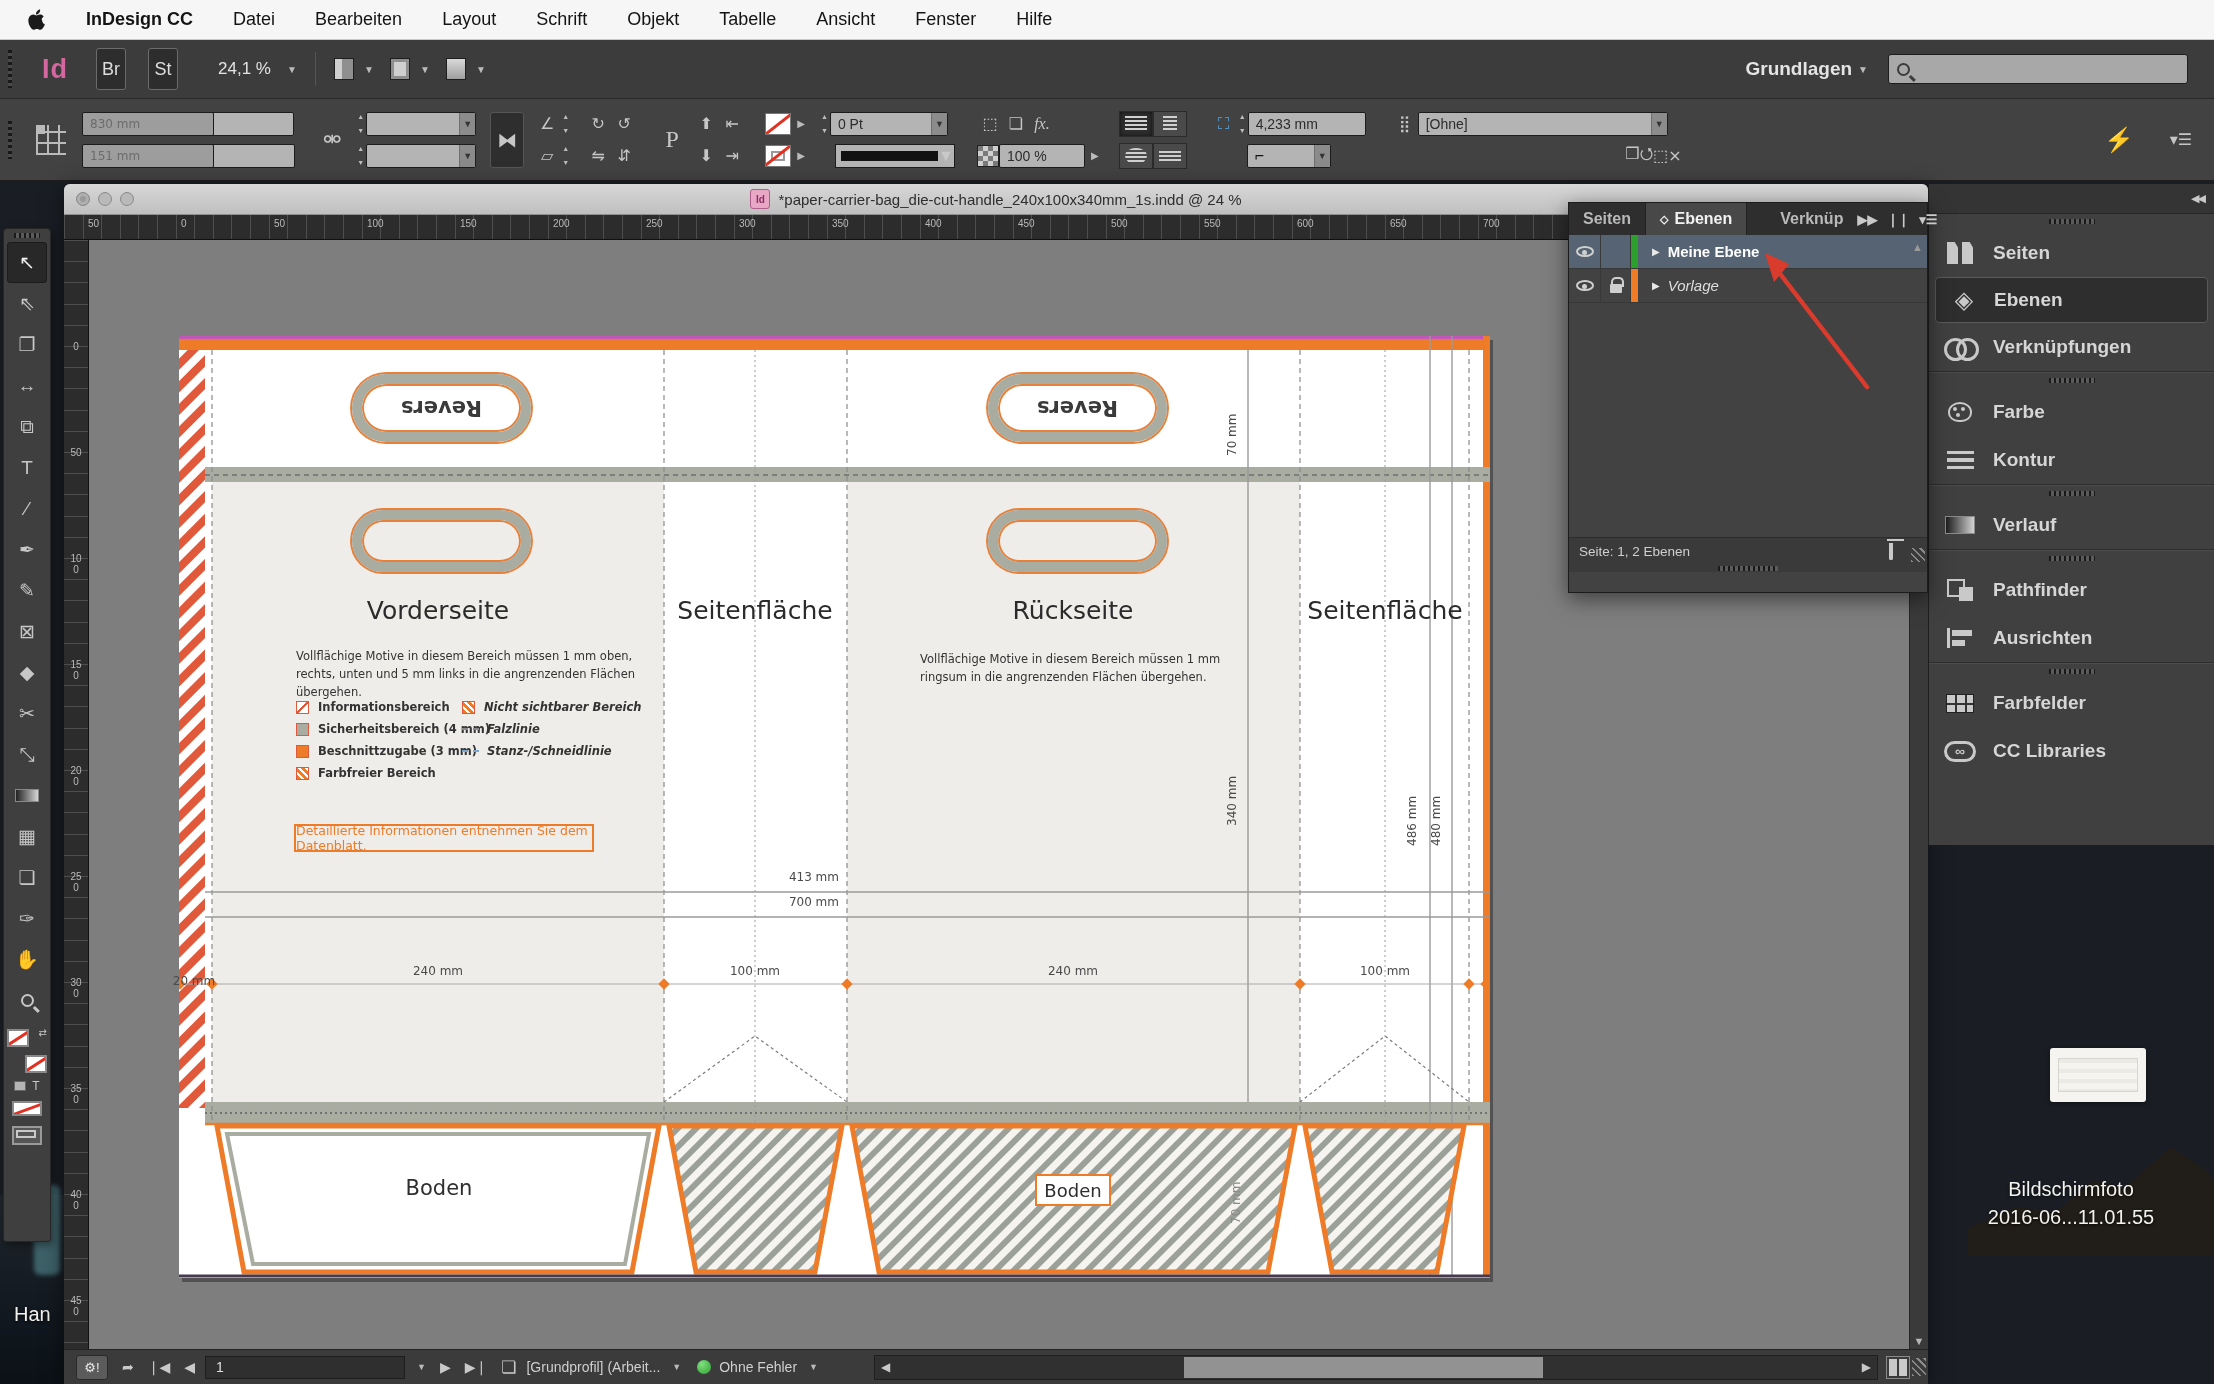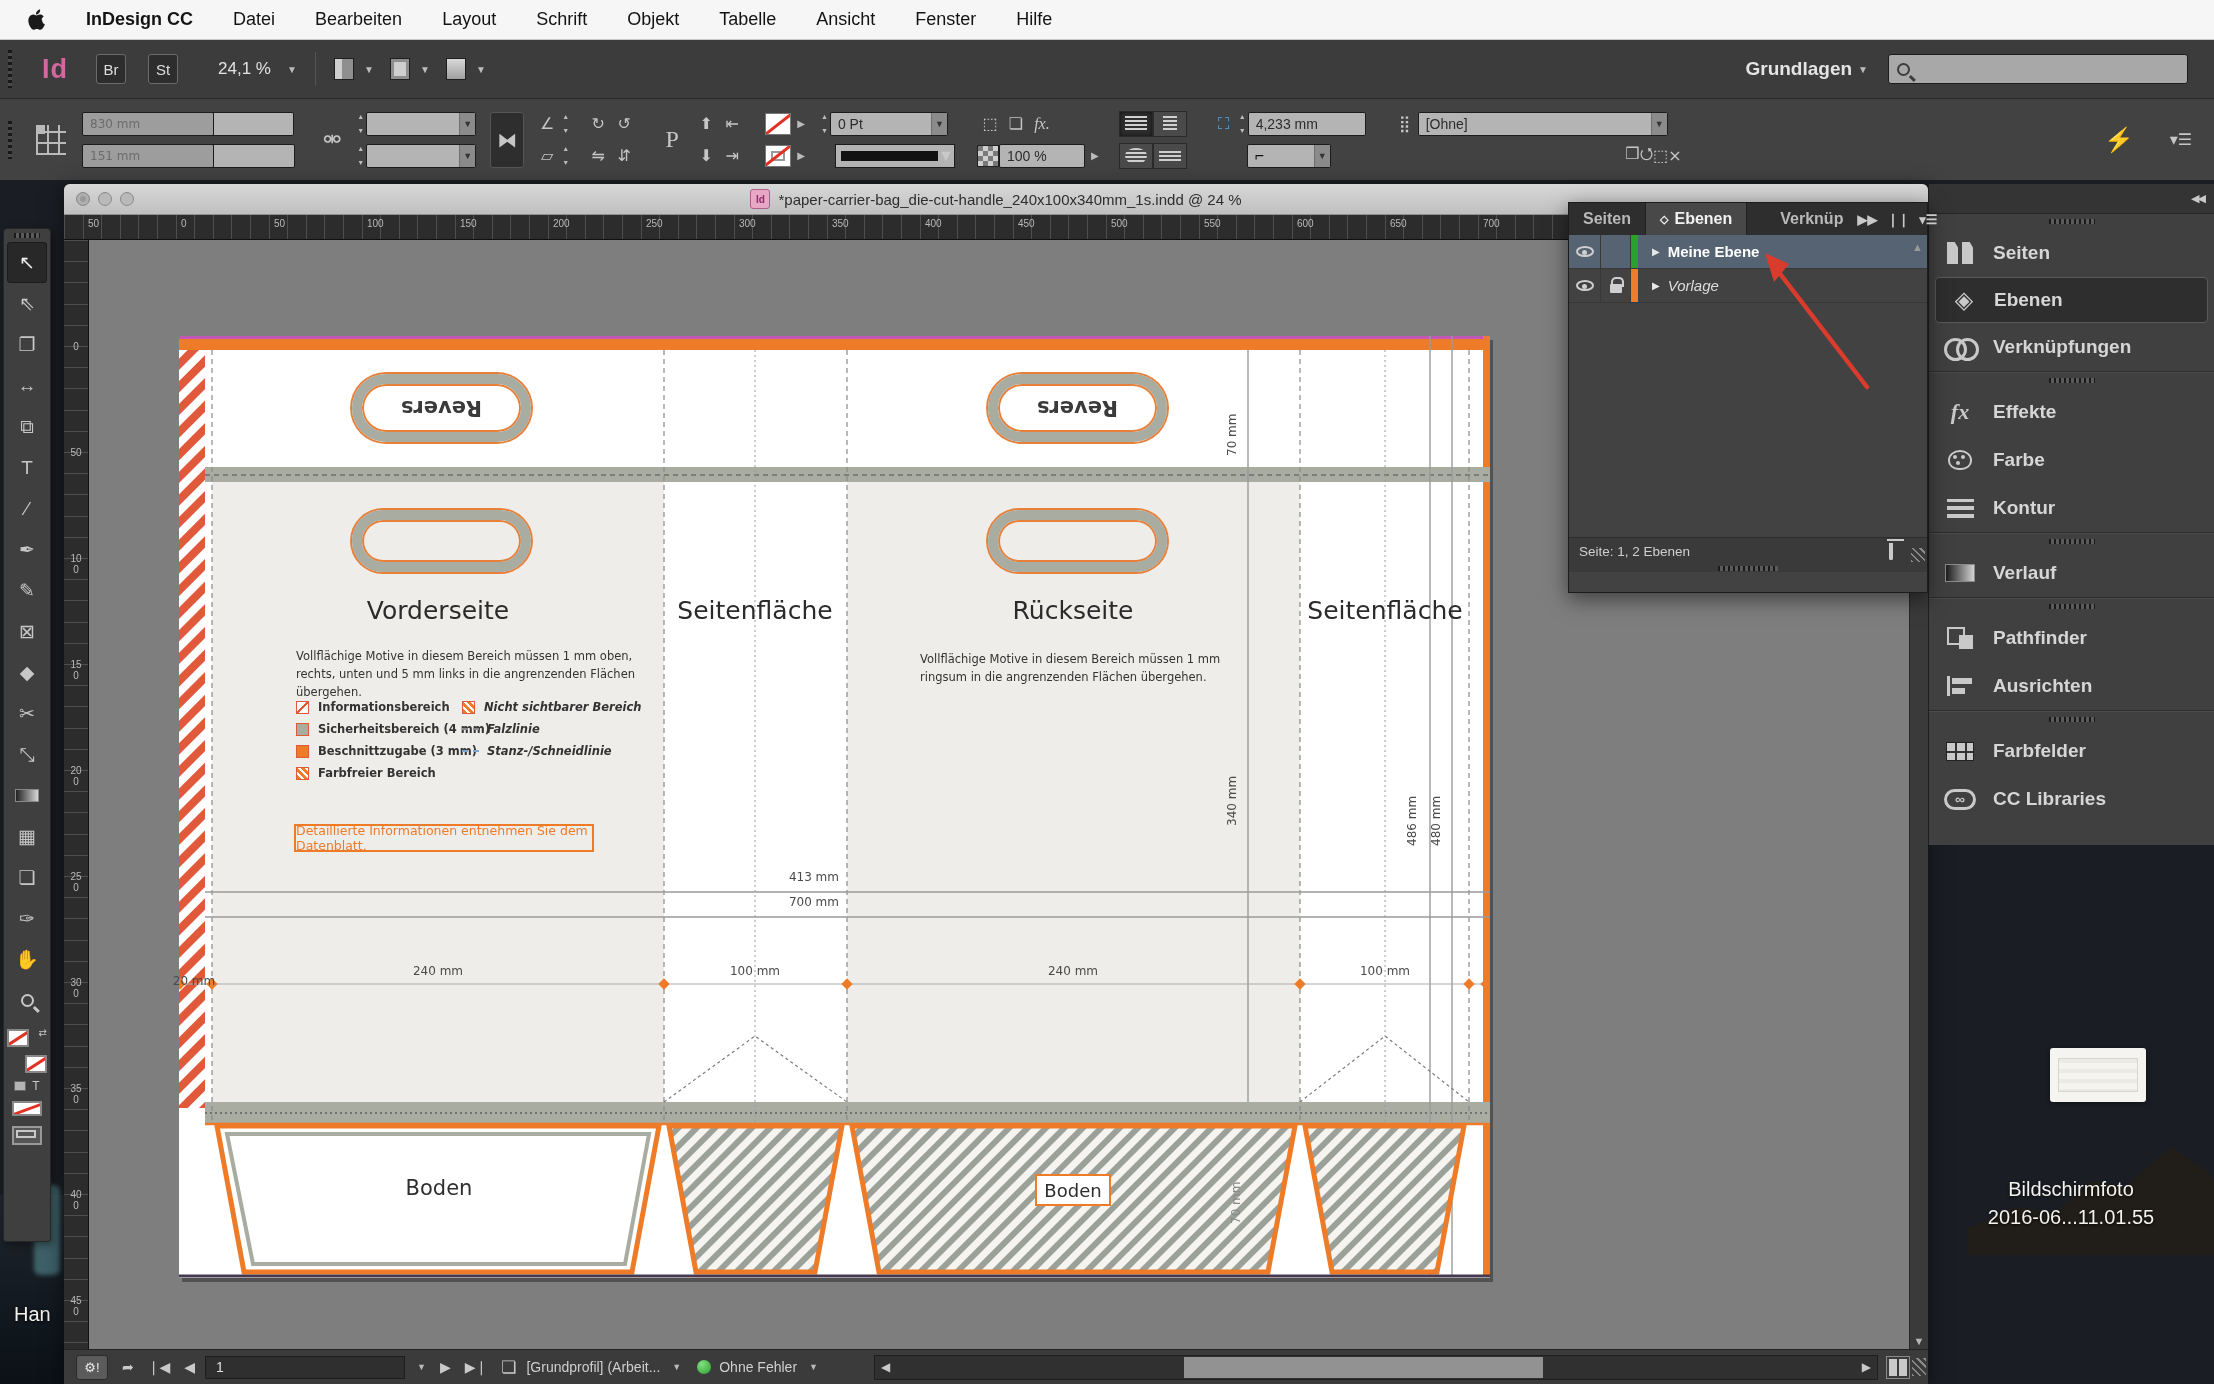--- a/index.html
+++ b/index.html
@@ -31,22 +31,22 @@
   .menubar .apple svg { display:block; }
   .menu-item { cursor:default; }
   .menu-app { font-weight:bold; }
 
   
   .appbar { left:0; top:40px; width:2214px; height:59px; background:#3c3c3c;
     border-bottom:1px solid #272727; display:flex; align-items:center; color:#cfcfcf; }
   .grip-v { width:10px; height:38px; margin:0 14px 0 8px;
     background:repeating-linear-gradient(180deg,#191919 0 3px,#4a4a4a 3px 6px); width:4px; }
   .id-logo { color:#d4679f; font-size:27px; font-weight:bold; letter-spacing:1px; margin:0 28px 0 16px; }
-  .sq-btn { width:30px; height:30px; background:#2d2d2d; border:1px solid #6b6b6b; border-radius:3px;
-    color:#dedede; font-size:15px; display:flex; align-items:center; justify-content:center; margin-right:22px; }
+  .sq-btn { width:30px; height:42px; background:#2d2d2d; border:1px solid #6b6b6b; border-radius:3px;
+    color:#dedede; font-size:18px; display:flex; align-items:center; justify-content:center; margin-right:22px; }
   .zoom-ctl { font-size:17px; color:#e2e2e2; margin:0 10px 0 18px; }
   .caret { font-size:10px; color:#bbb; margin-left:6px; }
   .vsep { width:1px; height:34px; background:#2a2a2a; border-right:1px solid #555; margin:0 18px; }
   .bar-ibtn { width:40px; height:30px; margin-right:16px; display:flex; align-items:center; justify-content:center; gap:4px; }
   .mini-win { width:24px; height:22px; background:linear-gradient(180deg,#d9d9d9,#9f9f9f); border:1px solid #1f1f1f; }
   .mini-win.b2 { background:linear-gradient(90deg,#cfcfcf 40%,#8f8f8f 40%); }
   .mini-win.b3 { background:#cfcfcf; box-shadow:inset 0 0 0 3px #8f8f8f, inset 0 0 0 5px #cfcfcf; }
   .appbar-right { margin-left:auto; display:flex; align-items:center; margin-right:26px; }
   .workspace { font-size:19px; font-weight:bold; color:#e4e4e4; }
   .search-field { width:300px; height:30px; background:#a8a8a8; border:1px solid #1d1d1d; border-radius:3px;
@@ -881,26 +881,20 @@
         <span class="ic-links"></span>
       </span>
       <span class="dock-lbl">Verknüpfungen</span>
     </div>
   <div class="dock-div"></div>
   <div class="dock-handle">
       <span class="dots-h" style="width:46px;"></span>
     </div>
   <div class="dock-item">
       <span class="icw">
-        <span class="ic-fx">fx</span>
-      </span>
-      <span class="dock-lbl">Effekte</span>
-    </div>
-  <div class="dock-item">
-      <span class="icw">
         <span class="ic-color"></span>
       </span>
       <span class="dock-lbl">Farbe</span>
     </div>
   <div class="dock-item">
       <span class="icw">
         <span class="ic-stroke"></span>
       </span>
       <span class="dock-lbl">Kontur</span>
     </div>

